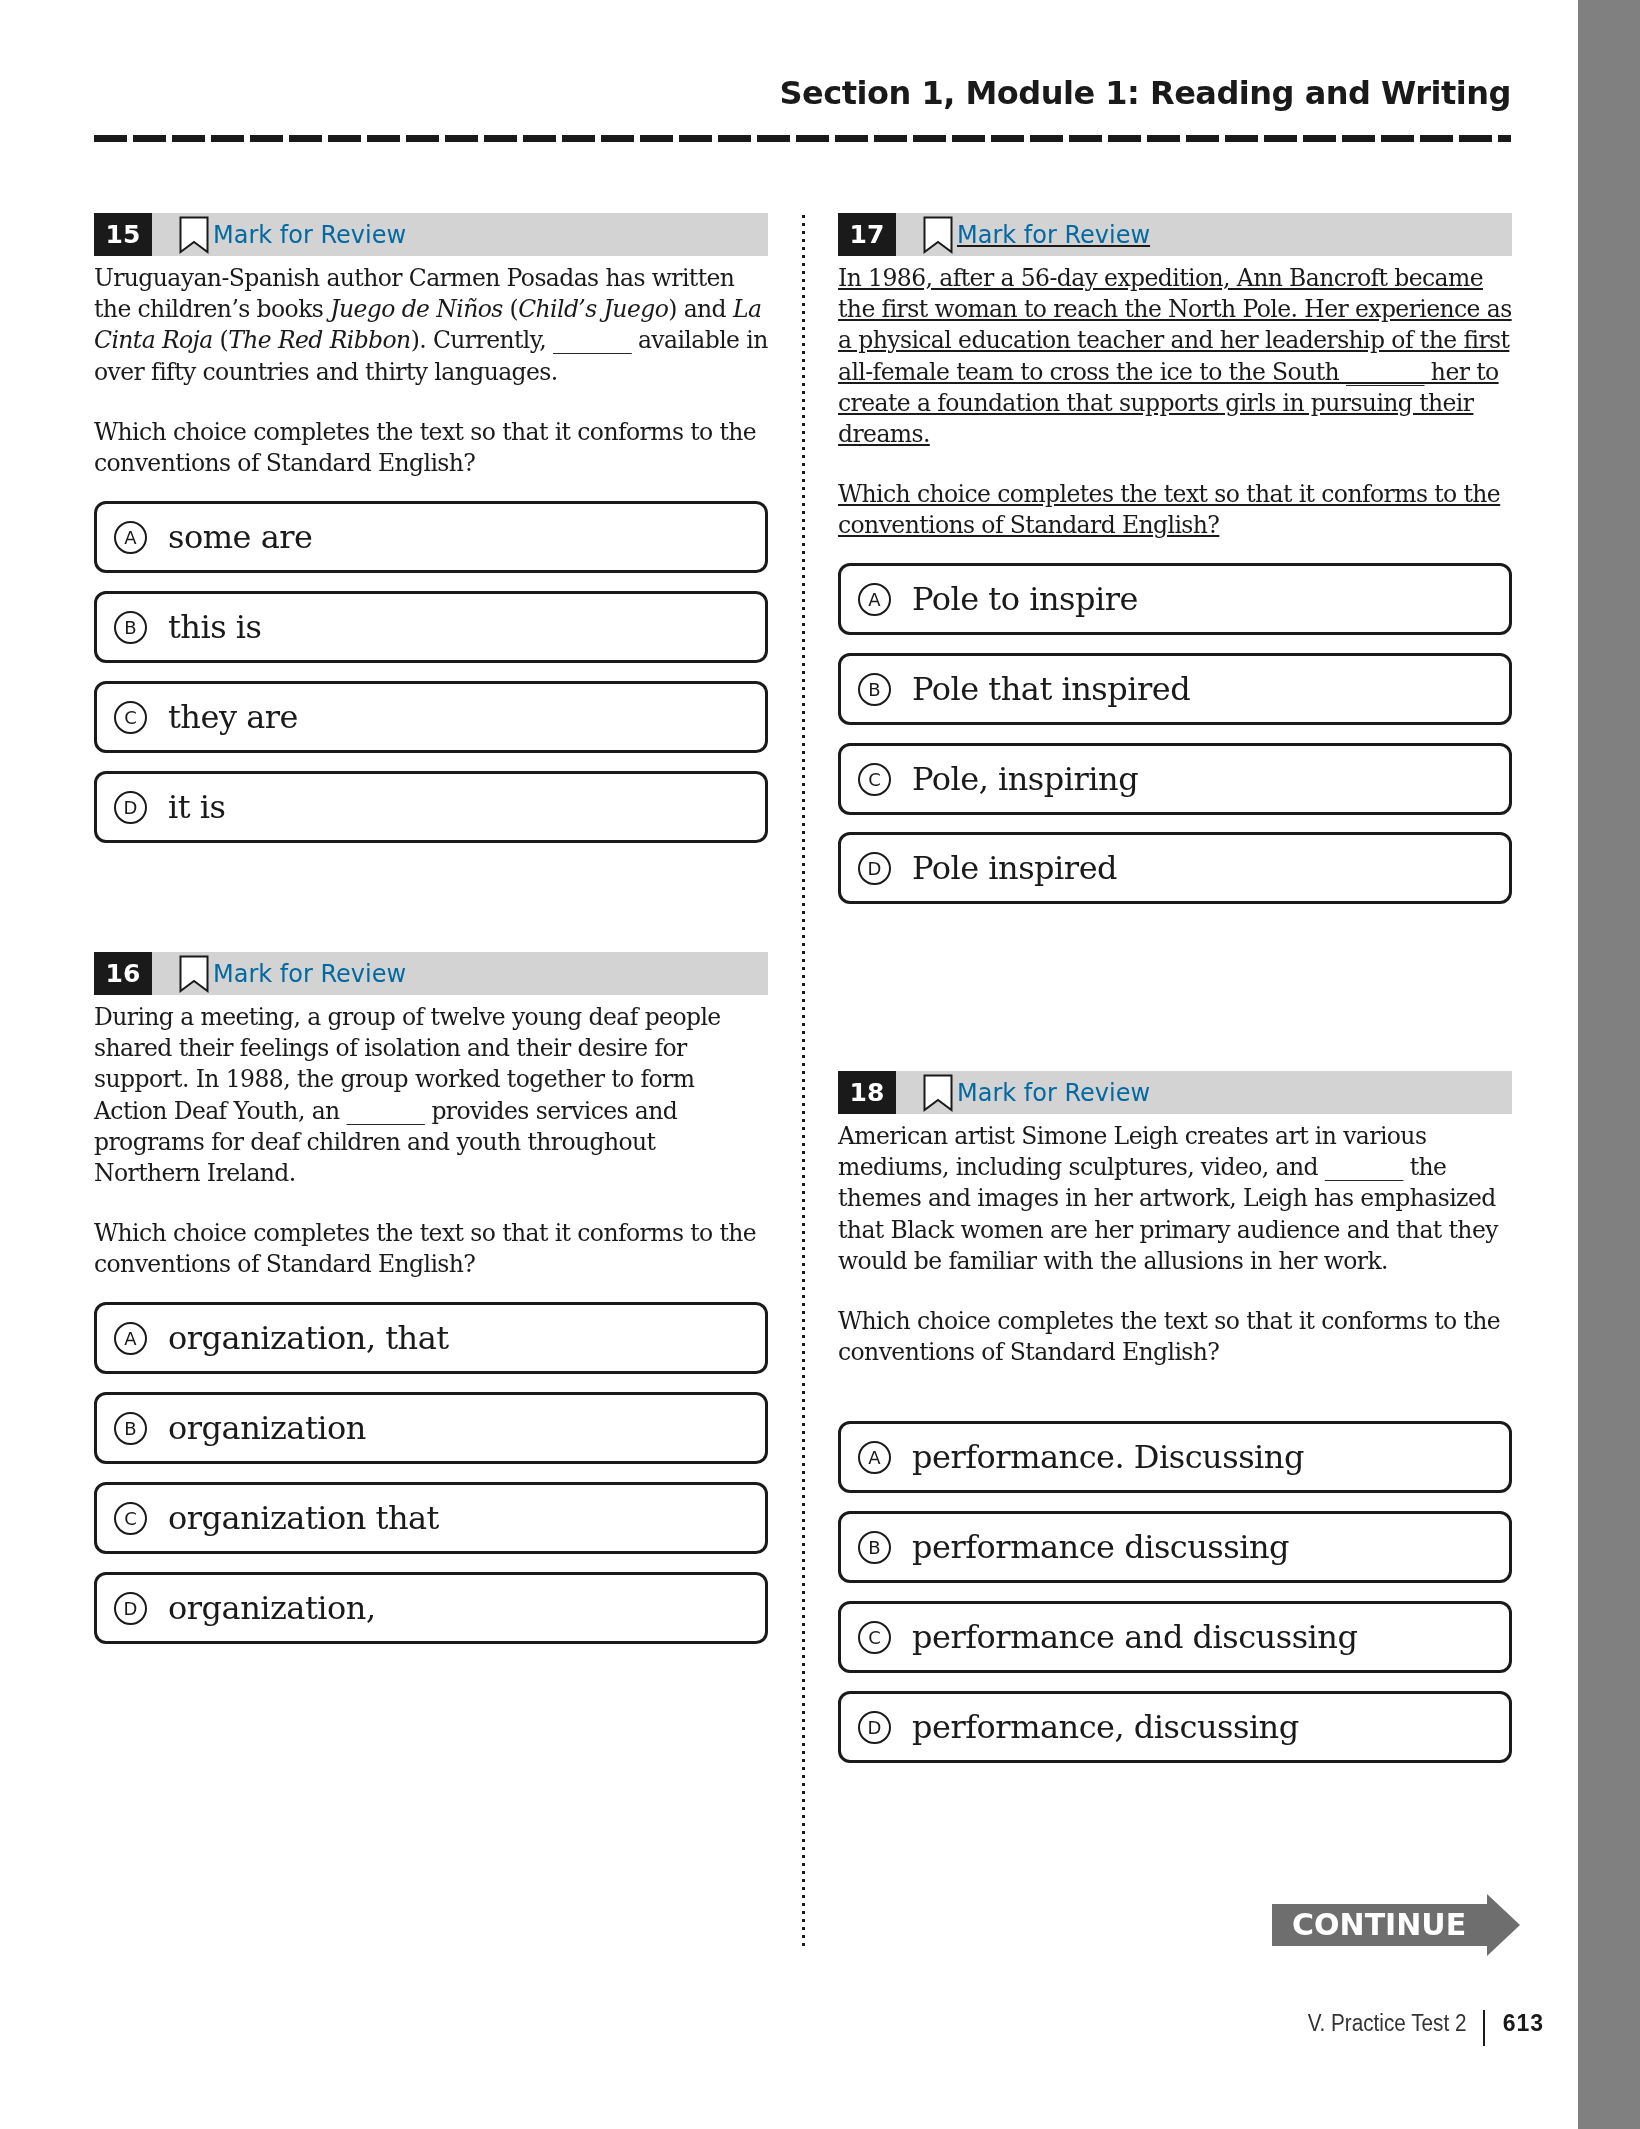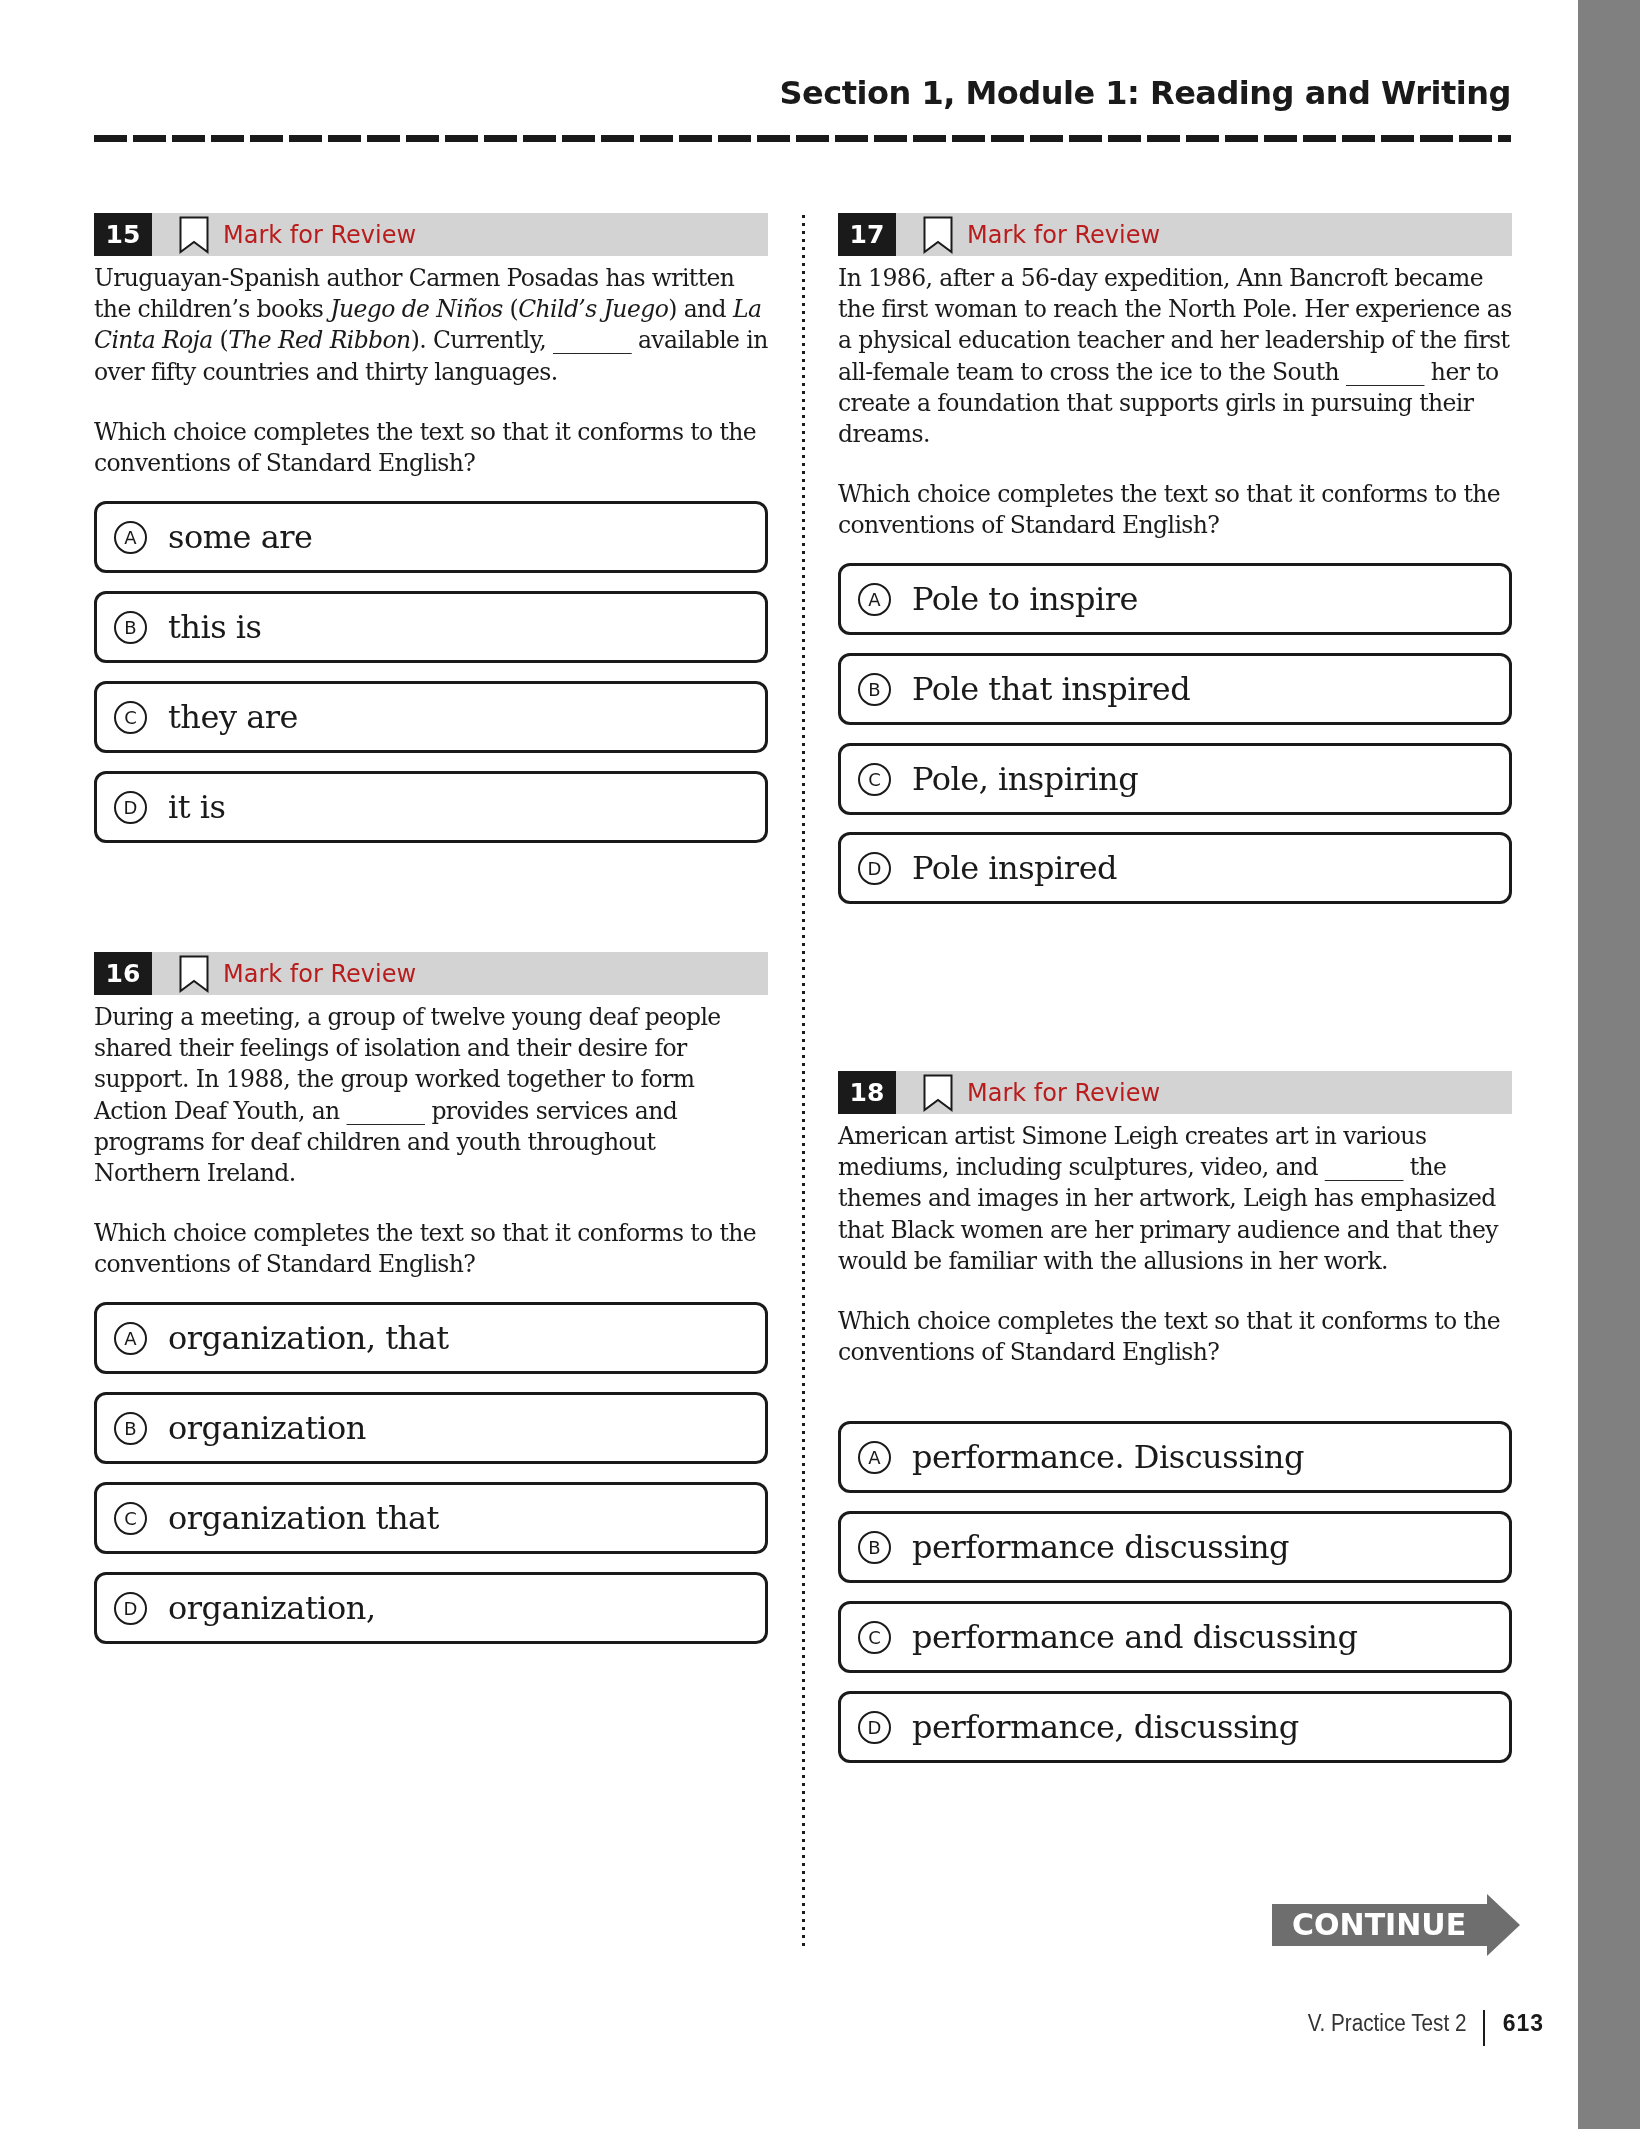--- a/index.html
+++ b/index.html
@@ -28,21 +28,21 @@
     .q-bar {
       position: relative; height: 43px; background: #d3d3d3; display: flex; align-items: center;
     }
     .q-num {
       width: 58px; height: 43px; background: #1a1a1a; color: #ffffff;
       font-family: "DejaVu Sans", sans-serif; font-weight: bold; font-size: 25px;
       display: flex; align-items: center; justify-content: center;
     }
     .bookmark { margin-left: 27px; width: 30px; height: 38px; display: flex; align-items: center; }
     .mark-label {
-      margin-left: 14px; font-family: "DejaVu Sans", sans-serif; font-size: 24px; color: #b91c1c;
+      margin-left: 4px; font-family: "DejaVu Sans", sans-serif; font-size: 24px; color: #0369a1;
     }
     .passage, .prompt {
       font-family: "DejaVu Serif", serif; font-size: 23.5px; line-height: 31.2px;
       color: #1a1a1a; letter-spacing: -0.6px;
     }
     .passage { margin-top: 7px; }
     .prompt { margin-top: 29px; }
     .passage i { font-style: italic; }
 
     .options { position: absolute; left: 0; width: 674px; }
@@ -144,21 +144,21 @@
         <span class="opt-letter">C</span>
         <span class="opt-text">organization that</span>
       </div>
     <div class="option" style="top:270px;">
         <span class="opt-letter">D</span>
         <span class="opt-text">organization,</span>
       </div>
   </div>
 </div>
 
-<div class="question" style="left:838px; top:213px;">
+<div class="question" style="left:838px; top:213px;text-decoration:underline;">
   <div class="q-bar">
     <div class="q-num">17</div>
     <div class="bookmark">
       <svg width="30" height="38" viewBox="0 0 30 38">
           <path d="M1.5 1.5 H28.5 V36 L15 26 L1.5 36 Z" fill="#fff" stroke="#1a1a1a" stroke-width="2"></path>
         </svg>
     </div>
     <span class="mark-label">Mark for Review</span>
   </div>
   <div class="passage">In 1986, after a 56-day expedition, Ann Bancroft became the first woman to reach the North Pole. Her experience as a physical education teacher and her leadership of the first all-female team to cross the ice to the South _______ her to create a foundation that supports girls in pursuing their dreams.</div>

